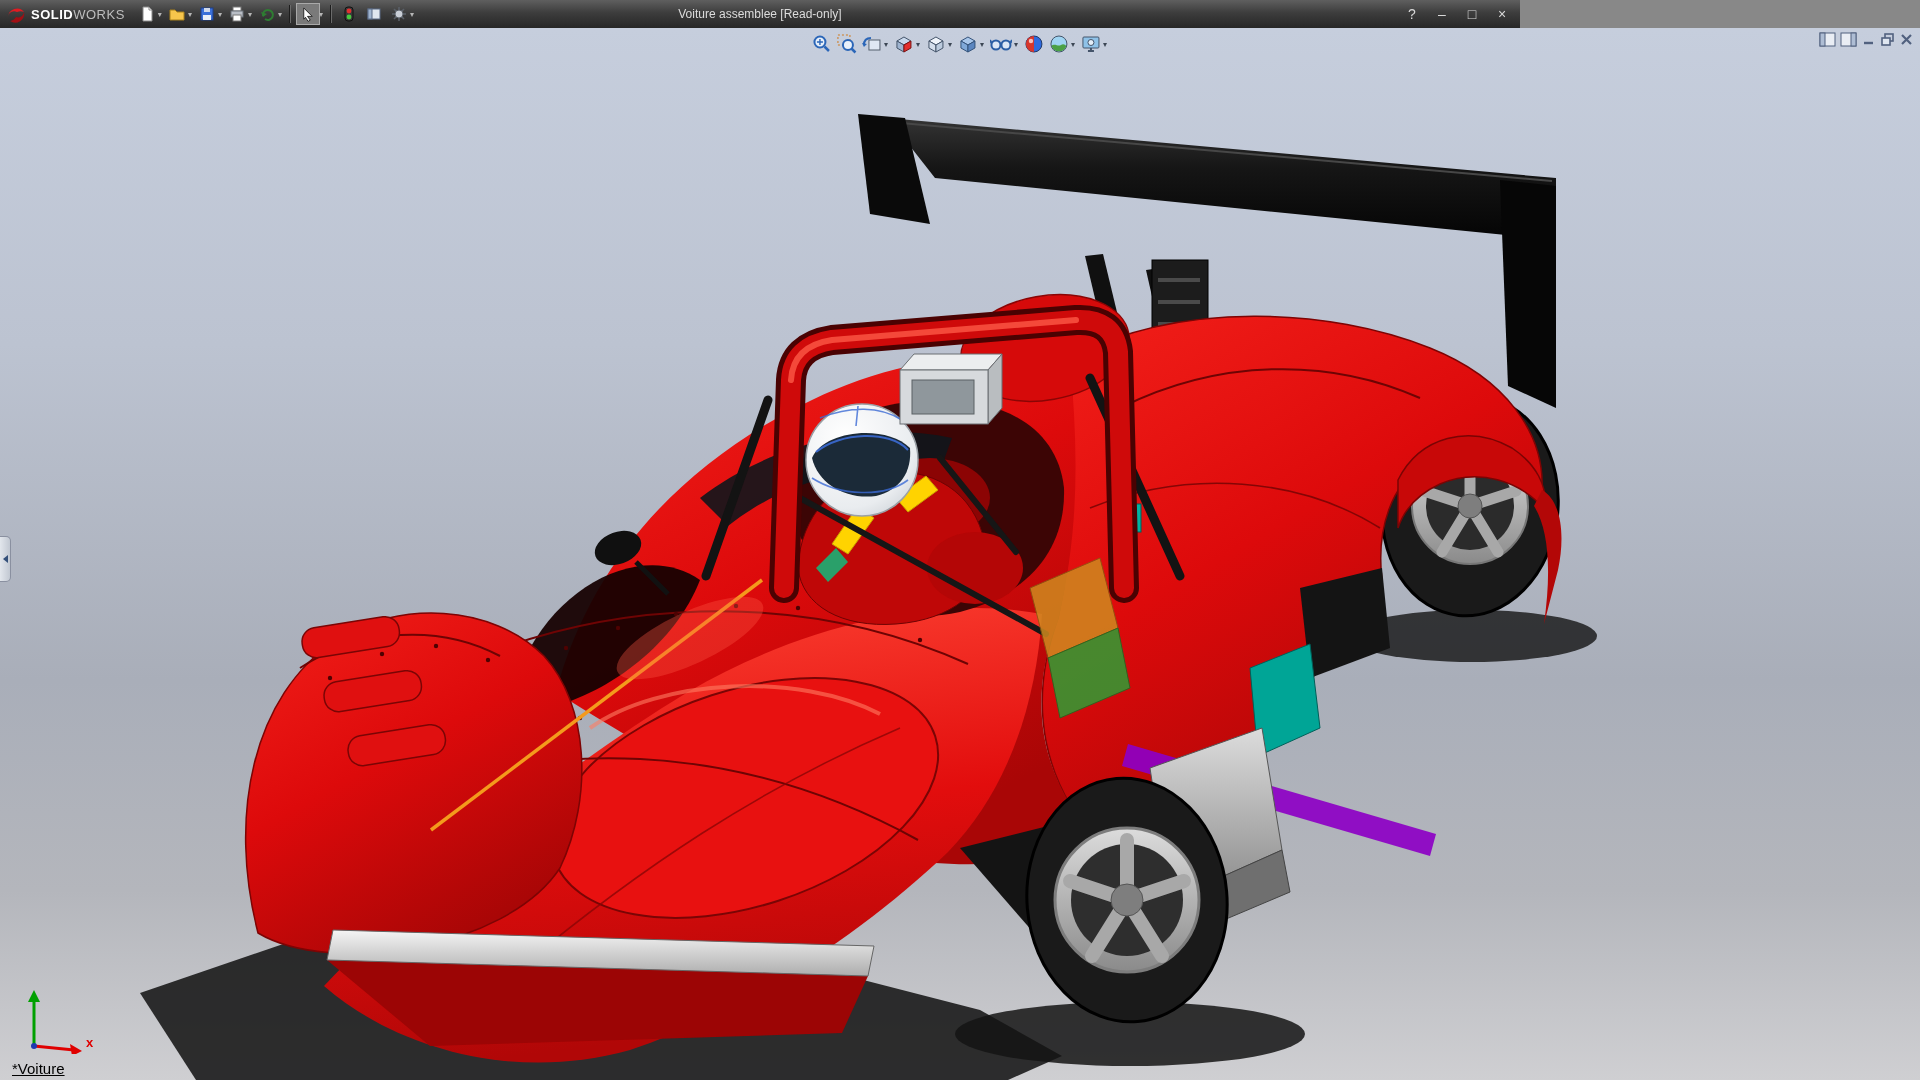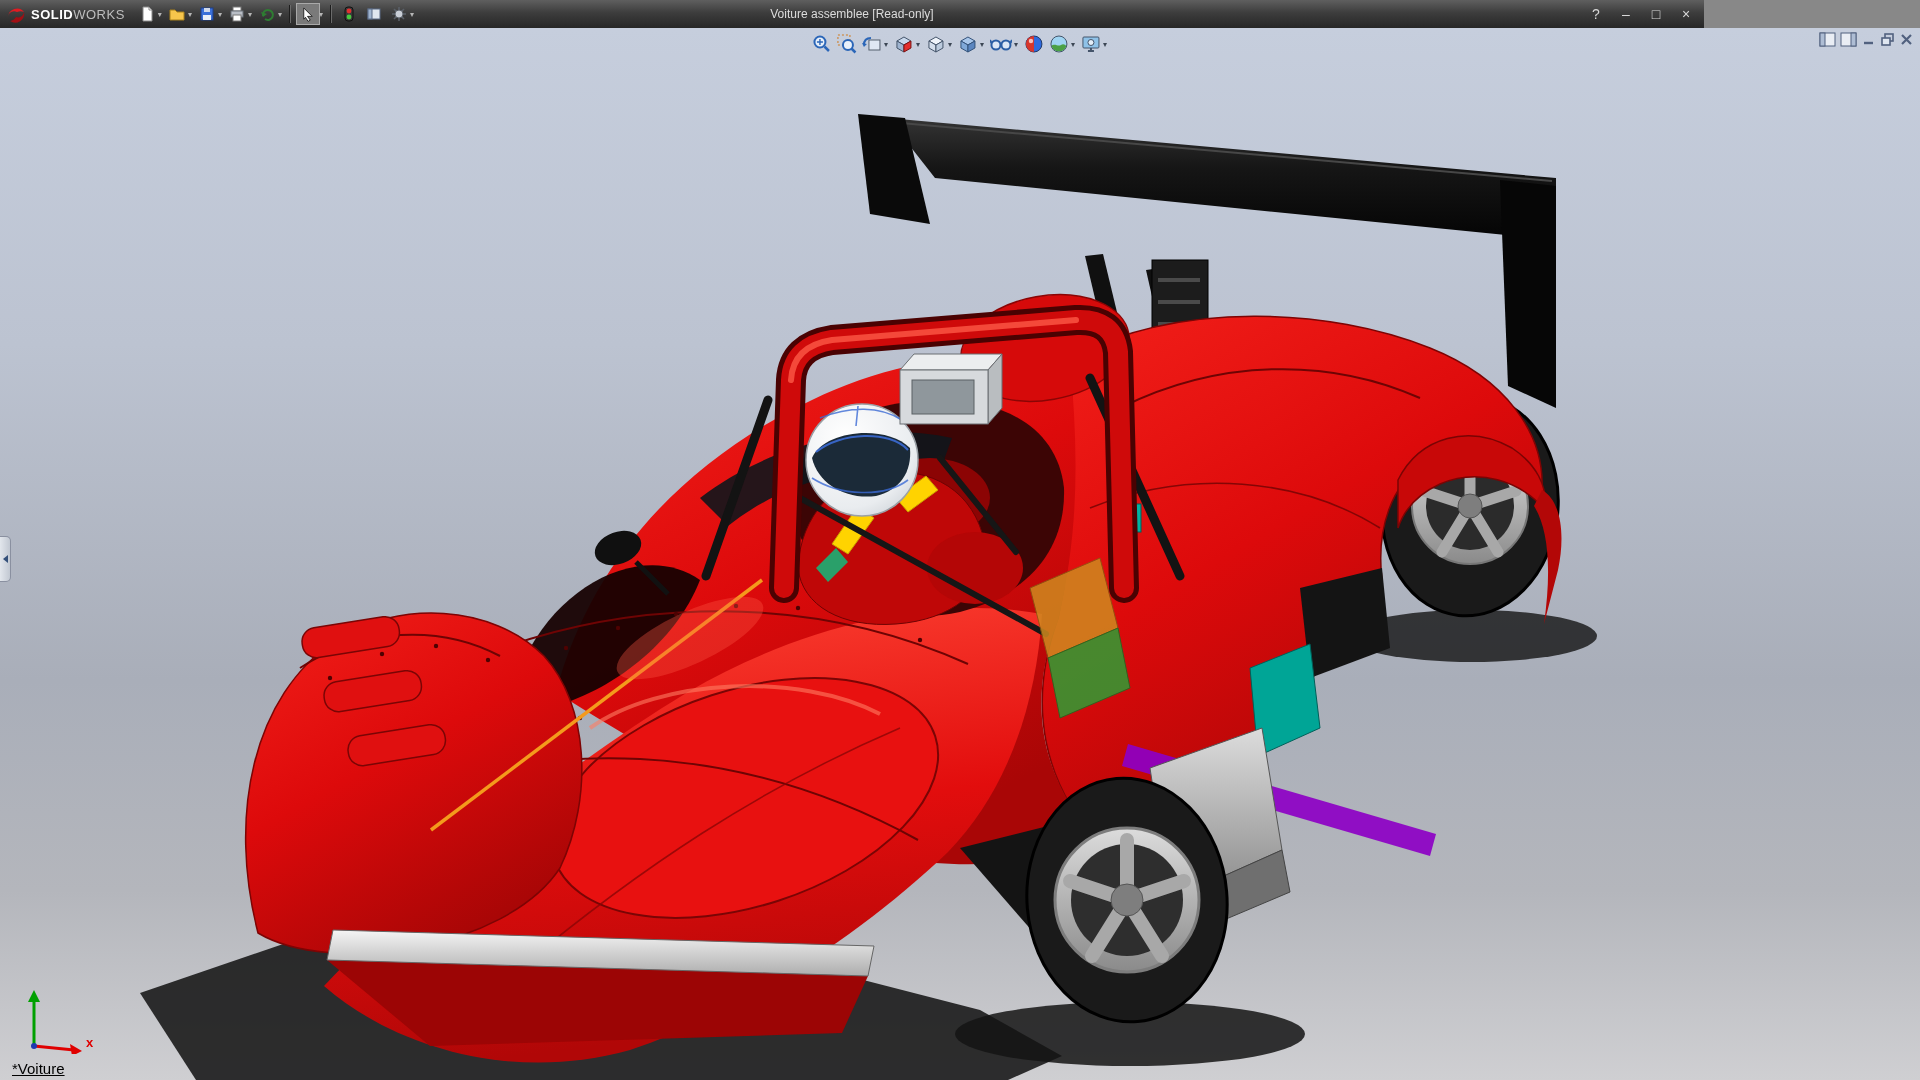--- a/index.html
+++ b/index.html
@@ -1,20 +1,20 @@
 <!DOCTYPE html>
 <html><head>
 <meta charset="utf-8">
 <style>
   html,body{margin:0;padding:0;}
   body{font-family:"Liberation Sans",sans-serif;background:#666;}
   .screen{position:relative;width:1920px;height:1080px;overflow:hidden;background:#888;}
 
   
-  .titlebar{position:absolute;top:0;left:0;width:1704px;height:28px;
+  .titlebar{position:absolute;top:0;left:0;width:1520px;height:28px;
     background:linear-gradient(180deg,#5f5f5f 0%,#3d3d3d 45%,#262626 100%);
     display:flex;align-items:center;color:#e6e6e6;z-index:50;}
   .logo{display:flex;align-items:center;gap:5px;padding:0 10px 0 6px;}
   .logo .wm{font-size:13px;letter-spacing:.5px;}
   .logo .wm b{color:#ffffff;font-weight:bold;}
   .logo .wm span{color:#bdbdbd;font-weight:normal;}
   .tb-tools{display:flex;align-items:center;gap:1px;}
   .tbtn{background:transparent;border:1px solid transparent;width:24px;height:22px;
     display:flex;align-items:center;justify-content:center;padding:0;cursor:default;}
   .tbtn.pressed{background:#7a7a7a;border:1px solid #a9a9a9;}

